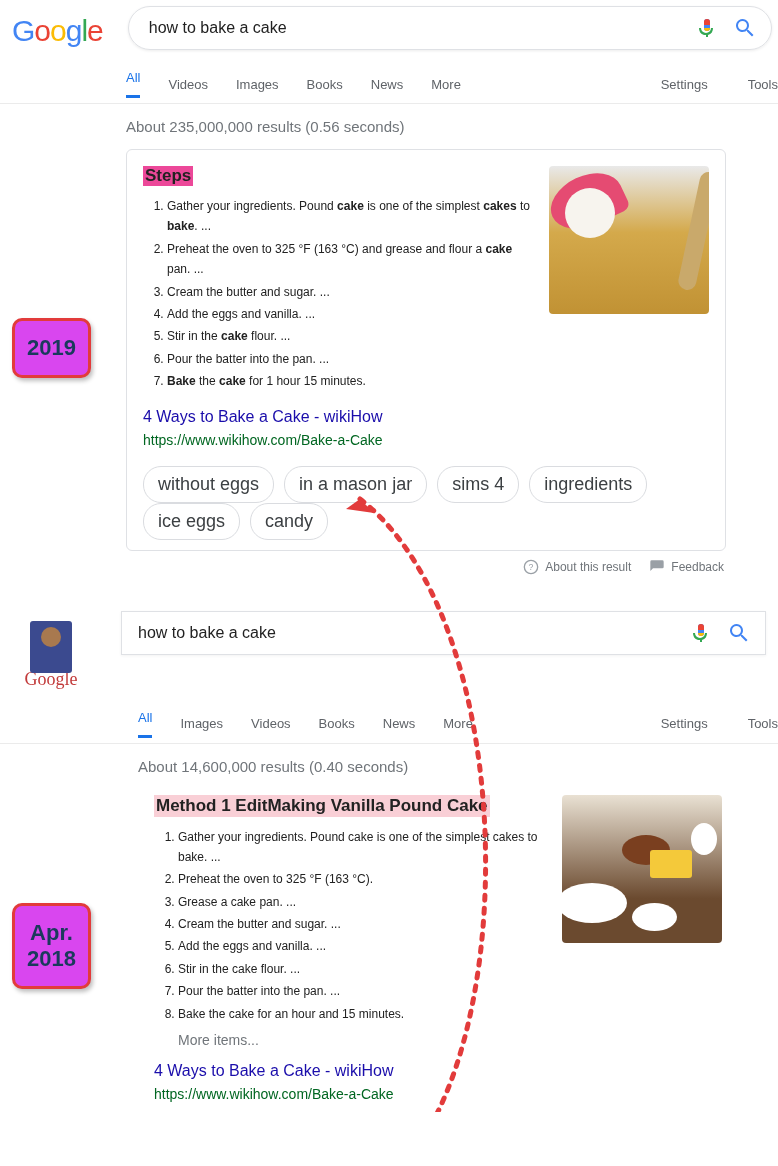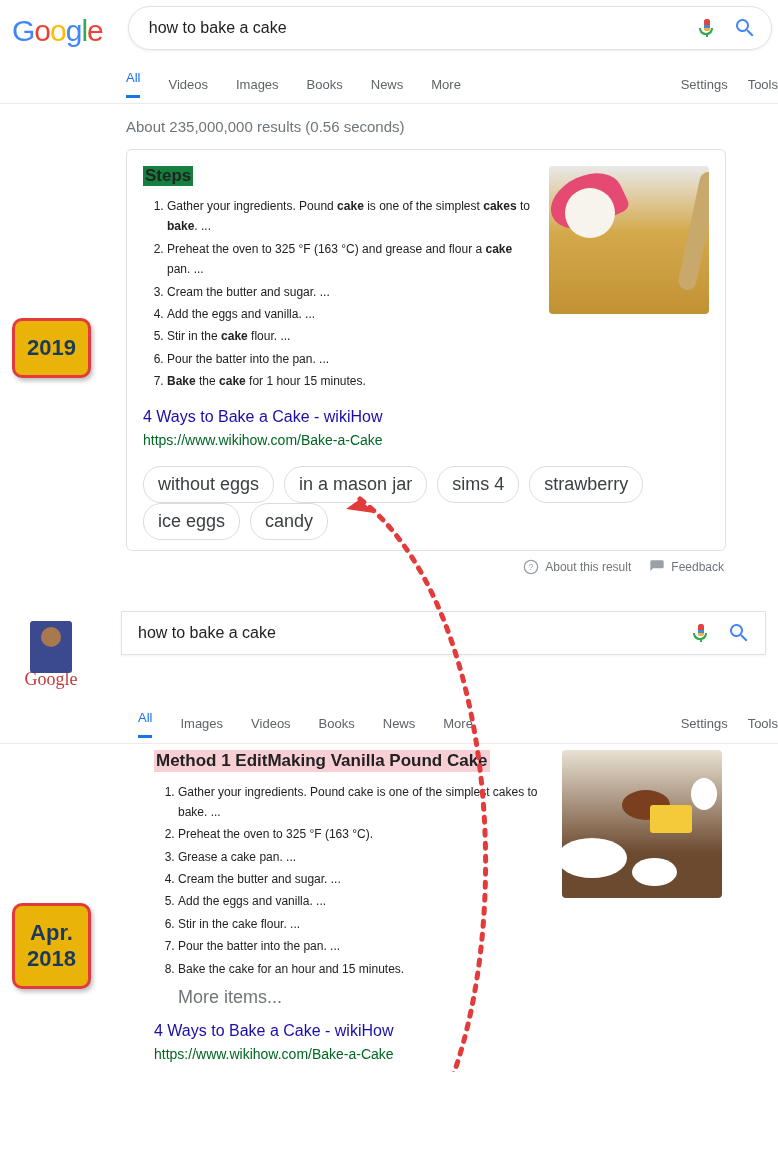--- a/index.html
+++ b/index.html
@@ -22,34 +22,34 @@
 .sbar{flex:1;margin-left:25px;}
 .sbox{display:flex;align-items:center;height:44px;border:1px solid #dfe1e5;border-radius:24px;padding:0 14px 0 20px;box-shadow:0 1px 3px rgba(0,0,0,0.08);}
 .sbox2{display:flex;align-items:center;height:44px;border:1px solid #dfe1e5;padding:0 14px 0 16px;box-shadow:0 1px 3px rgba(0,0,0,0.05);}
 .sinput{flex:1;border:none;font-size:16px;outline:none;color:#222;}
 .micon,.sicon{width:24px;height:24px;margin-left:14px;}
 
 .nav{display:flex;align-items:center;margin-left:126px;height:40px;font-size:13px;color:#5f6368;margin-top:8px;}
 .navi{margin-right:28px;cursor:pointer;}
 .navi.active{color:#1a73e8;border-bottom:3px solid #1a73e8;padding-bottom:10px;font-weight:500;}
 .navsp{flex:1;}
-.navR{margin-left:20px;cursor:pointer;text-align:center;}
+.navR{margin-left:40px;cursor:pointer;text-align:center;}
 .hr{border-bottom:1px solid #ebebeb;margin-top:-1px;}
 
 .stats{margin-left:126px;font-size:15px;color:#70757a;padding:14px 0;}
 
 .fbox{margin-left:126px;border:1px solid #dfe1e5;border-radius:6px;padding:16px 16px 10px 16px;width:600px;}
 .fboxin{display:flex;}
 .fleft{flex:1;}
 .fh{font-size:17px;font-weight:bold;color:#222;margin-bottom:10px;}
-.fh.hl{background:#15803d;display:inline-block;padding:0 2px;}
+.fh.hl{background:#ec4899;display:inline-block;padding:0 2px;}
 .fh2{font-size:17px;font-weight:bold;color:#222;background:#f9cfd6;padding:1px 2px;display:inline-block;margin-bottom:10px;}
 ol.steps{list-style:decimal;padding-left:24px;font-size:12px;color:#222;line-height:1.7;}
 ol.steps li{margin-bottom:2px;}
-.more{font-size:18px;color:#70757a;margin:8px 0 0 24px;}
+.more{font-size:14px;color:#70757a;margin:8px 0 0 24px;}
 .flink{color:#1a0dab;font-size:16px;margin-top:14px;display:block;}
 .furl{color:#006621;font-size:14px;margin-top:6px;}
 .thumb{width:160px;height:148px;margin-left:16px;display:inline-block;position:relative;overflow:hidden;border-radius:4px;}
 
 .th1{background:linear-gradient(180deg,#e9e9e9 0%,#d4a94b 45%,#c19234 100%);}
 .th1::before{content:'';position:absolute;top:10px;left:0;width:75px;height:50px;background:#e54b72;border-radius:50% 50% 8px 50%;transform:rotate(-25deg);}
 .th1::after{content:'';position:absolute;top:5px;right:2px;width:18px;height:120px;background:#c9a96b;border-radius:9px;transform:rotate(12deg);}
 .th1 .flour{position:absolute;top:22px;left:16px;width:50px;height:50px;background:#f7f4ee;border-radius:50%;}
 
 .th2{background:linear-gradient(180deg,#e9e1d3 0%,#6b4a2f 70%);}
@@ -60,21 +60,21 @@
 .th2 .butter{position:absolute;top:55px;right:30px;width:42px;height:28px;background:#f4c93a;border-radius:3px;}
 .th2 .egg{position:absolute;top:28px;right:5px;width:26px;height:32px;background:#fff;border-radius:50%;}
 
 .chips{display:flex;flex-wrap:wrap;margin-top:18px;}
 .chip{border:1px solid #dadce0;border-radius:18px;padding:7px 14px;font-size:18px;color:#3c4043;margin-right:10px;cursor:pointer;}
 
 .fb{display:flex;justify-content:flex-end;align-items:center;margin-left:126px;width:600px;font-size:12px;color:#70757a;padding:8px 2px;}
 .fb span{margin-left:6px;}
 .fb .grp{display:flex;align-items:center;margin-left:18px;cursor:pointer;}
 
-.badge{position:absolute;left:12px;border:3px solid #e23b3b;border-radius:10px;padding:14px 12px;font-size:22px;font-weight:bold;color:#1a3a5c;text-align:center;box-shadow:2px 3px 4px rgba(0,0,0,0.25);background:#eab308;}
+.badge{position:absolute;left:12px;border:3px solid #e23b3b;border-radius:10px;padding:14px 12px;font-size:22px;font-weight:bold;color:#1a3a5c;text-align:center;box-shadow:2px 3px 4px rgba(0,0,0,0.25);background:#d946ef;}
 #badge1{top:318px;}
 #badge2{top:903px;}
 
 .arrow{position:absolute;top:495px;left:170px;width:400px;height:660px;pointer-events:none;}
 .panel2{margin-top:22px;}
 .panel2 .sbar{margin-left:25px;margin-right:6px;}
 .panel2 .nav{margin-left:138px;}
 .panel2 .stats{margin-left:138px;}
 .panel2 .fbox{margin-left:138px;border:none;padding-top:6px;}
 </style>
@@ -129,21 +129,21 @@
       <div class="thumb th1">
           <div class="flour"></div>
         </div>
     </div>
     <a class="flink">4 Ways to Bake a Cake - wikiHow</a>
     <div class="furl">https://www.wikihow.com/Bake-a-Cake</div>
     <div class="chips" id="chips1">
         <div class="chip">without eggs</div>
         <div class="chip">in a mason jar</div>
         <div class="chip">sims 4</div>
-        <div class="chip">strawberry</div>
+        <div class="chip">ingredients</div>
         <div class="chip">ice eggs</div>
         <div class="chip">candy</div>
       </div>
   </div>
   <div class="fb">
     <div class="grp">
       <svg width="16" height="16" viewBox="0 0 24 24">
           <circle cx="12" cy="12" r="10" fill="none" stroke="#9aa0a6" stroke-width="2"></circle>
           <text x="12" y="17" text-anchor="middle" font-size="13" fill="#9aa0a6">?</text>
         </svg>
@@ -184,20 +184,21 @@
     <div class="navi">Images</div>
     <div class="navi">Videos</div>
     <div class="navi">Books</div>
     <div class="navi">News</div>
     <div class="navi">More</div>
     <div class="navsp"></div>
     <div class="navR">Settings</div>
     <div class="navR">Tools</div>
   </div>
   <div class="hr"></div>
+  <div class="stats">About 14,600,000 results (0.40 seconds)</div>
   <div class="fbox">
     <div class="fboxin">
       <div class="fleft">
         <div class="fh2">Method 1 EditMaking Vanilla Pound Cake</div>
         <ol class="steps" id="steps2">
             <li>Gather your ingredients. Pound cake is one of the simplest cakes to bake. ...</li>
             <li>Preheat the oven to 325 °F (163 °C).</li>
             <li>Grease a cake pan. ...</li>
             <li>Cream the butter and sugar. ...</li>
             <li>Add the eggs and vanilla. ...</li>

